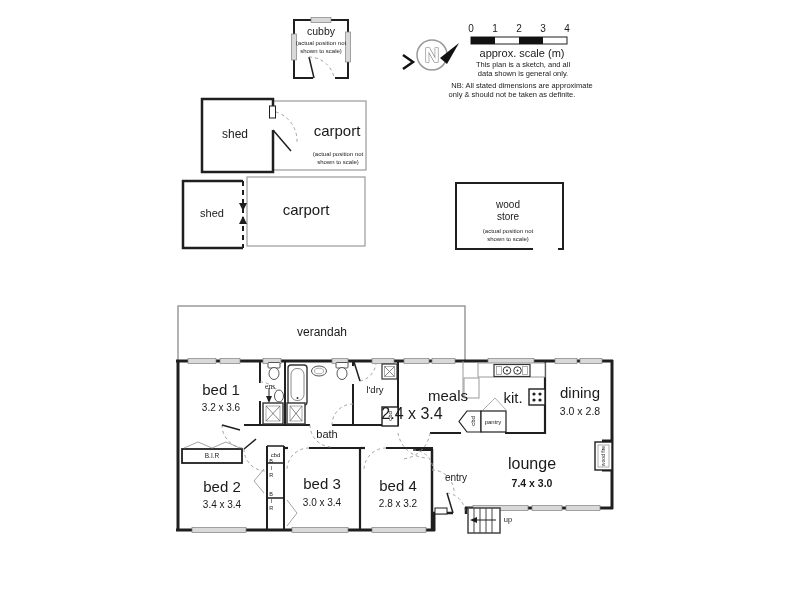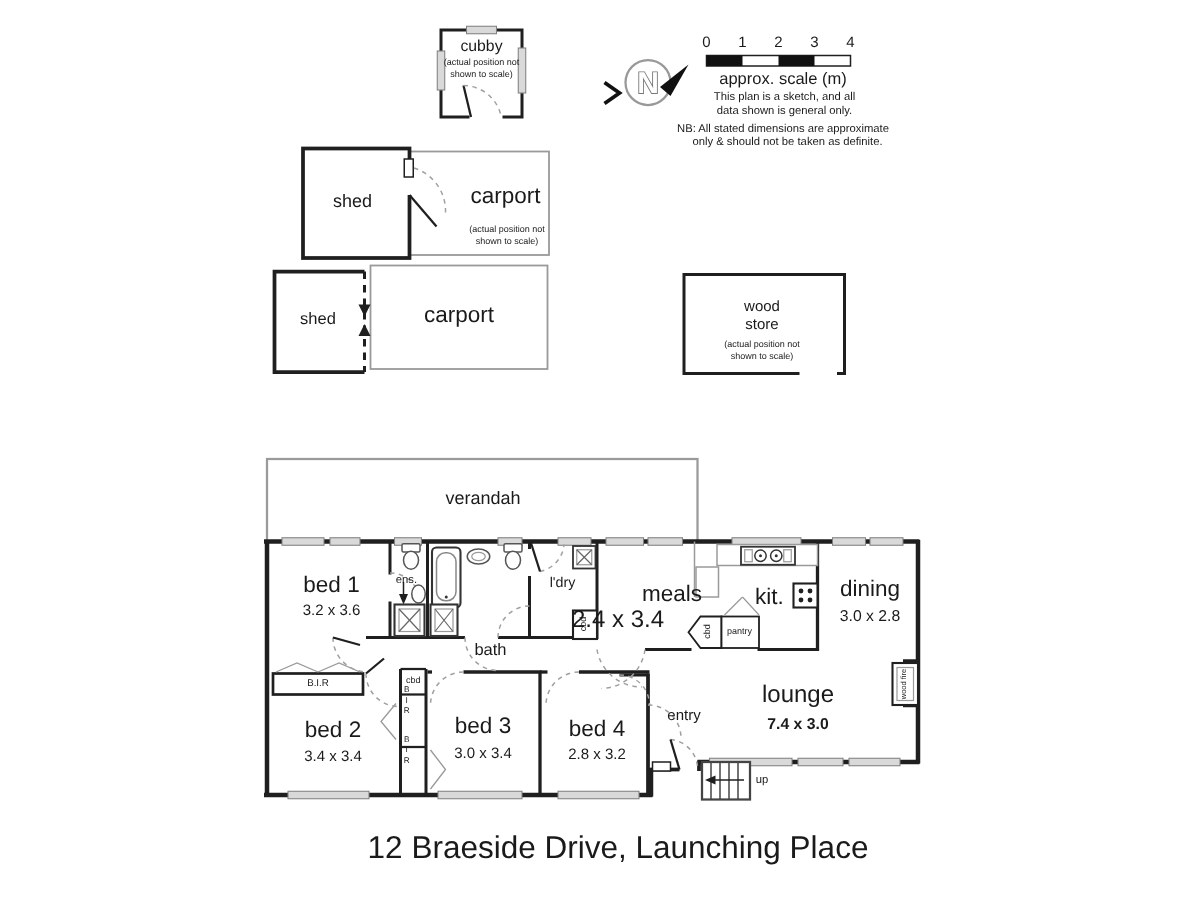--- a/index.html
+++ b/index.html
@@ -281,26 +281,26 @@
 
 <div class="lbl" style="left:471px;top:29px;font-size:10px;">0</div>
 <div class="lbl" style="left:495px;top:29px;font-size:10px;">1</div>
 <div class="lbl" style="left:519px;top:29px;font-size:10px;">2</div>
 <div class="lbl" style="left:543px;top:29px;font-size:10px;">3</div>
 <div class="lbl" style="left:567px;top:29px;font-size:10px;">4</div>
 <div class="lbl" style="left:522px;top:53px;font-size:11px;">approx. scale (m)</div>
 <div class="lbl" style="left:523px;top:65px;font-size:7.5px;">This plan is a sketch, and all</div>
 <div class="lbl" style="left:523px;top:74px;font-size:7.5px;">data shown is general only.</div>
 <div class="lbl" style="left:522px;top:86px;font-size:7.5px;">NB: All stated dimensions are approximate</div>
-<div class="lbl" style="left:517px;top:95px;font-size:7.5px;padding-left:16px;">only &amp; should not be taken as definite.</div>
+<div class="lbl" style="left:504px;top:95px;font-size:7.5px;padding-left:16px;">only &amp; should not be taken as definite.</div>
 
 <div class="lbl" style="left:322px;top:333px;font-size:12px;">verandah</div>
 <div class="lbl" style="left:221px;top:390px;font-size:15px;">bed 1</div>
 <div class="lbl" style="left:221px;top:408px;font-size:10px;text-align:center;">3.2 x 3.6</div>
-<div class="lbl" style="left:271px;top:387px;font-size:7.5px;">ens.</div>
+<div class="lbl" style="left:271px;top:387px;font-size:7.5px;font-family:Liberation Serif, serif;">ens.</div>
 <div class="lbl" style="left:327px;top:389px;font-size:11px;margin-top:45px;">bath</div>
 <div class="lbl" style="left:375px;top:390px;font-size:9.5px;">l'dry</div>
 <div class="lbl" style="left:432px;top:396px;font-size:15px;margin-left:16px;">meals</div>
 <div class="lbl" style="left:412px;top:414px;font-size:16px;">2.4 x 3.4</div>
 <div class="lbl" style="left:513px;top:398px;font-size:15px;">kit.</div>
 <div class="lbl" style="left:580px;top:393px;font-size:15px;">dining</div>
 <div class="lbl" style="left:580px;top:411px;font-size:10.5px;">3.0 x 2.8</div>
 <div class="lbl" style="left:222px;top:487px;font-size:15px;">bed 2</div>
 <div class="lbl" style="left:222px;top:505px;font-size:10px;">3.4 x 3.4</div>
 <div class="lbl" style="left:322px;top:484px;font-size:15px;">bed 3</div>
@@ -314,15 +314,14 @@
 <div class="lbl" style="left:212px;top:456px;font-size:6.5px;">B.I.R</div>
 <div class="lbl" style="left:275.5px;top:455px;font-size:6px;">cbd</div>
 <div class="lbl vert" style="left:271px;top:468px;font-size:5.5px;">BIR</div>
 <div class="lbl vert" style="left:271px;top:501px;font-size:5.5px;">BIR</div>
 <div class="lbl rot" style="left:390px;top:416px;font-size:6px;">cbd</div>
 <div class="lbl rot" style="left:473px;top:421px;font-size:6px;">cbd</div>
 <div class="lbl" style="left:493px;top:422px;font-size:6px;">pantry</div>
 <div class="lbl rot" style="left:603.5px;top:456px;font-size:5px;">wood fire</div>
 <div class="lbl" style="left:508px;top:520px;font-size:7.5px;">up</div>
 
-<div class="lbl" style="left:412px;top:566px;font-size:21px;">12 Braeside Drive, Launching Place</div>
 
 </div>
 
 </body></html>

